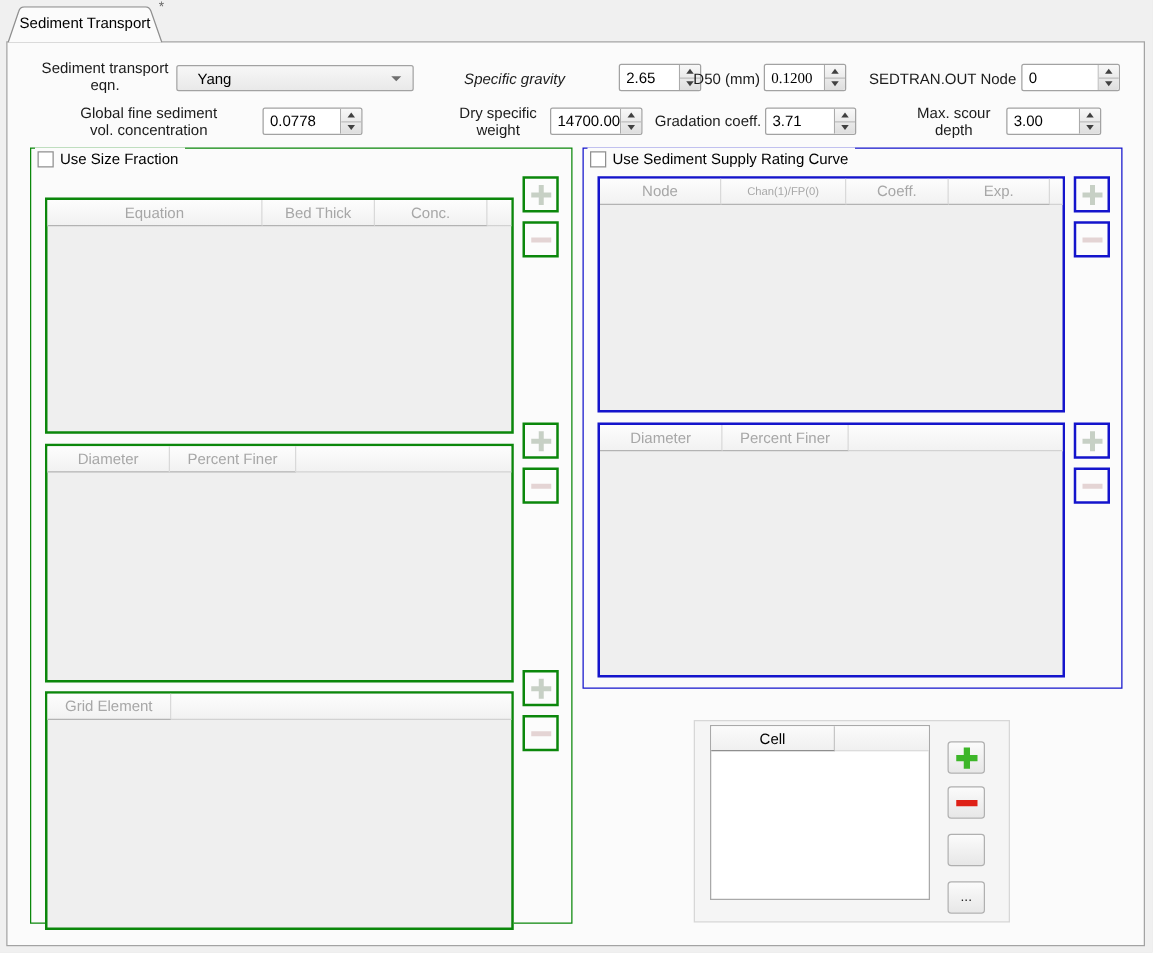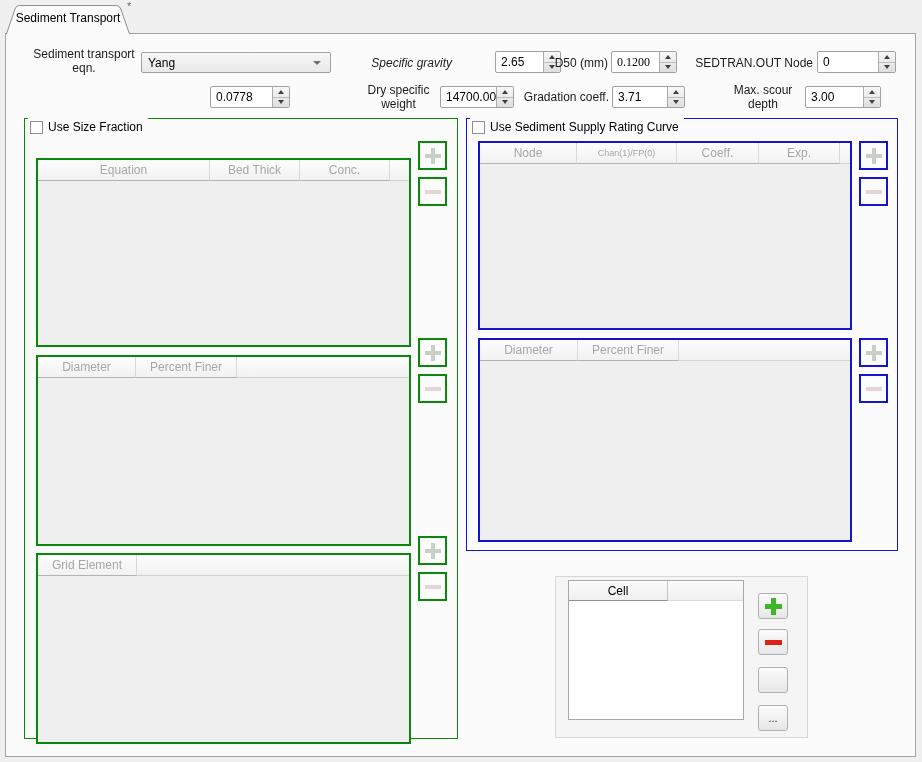--- a/index.html
+++ b/index.html
@@ -24,21 +24,21 @@
   .tab-star { position:absolute; left:127px; top:0px; z-index:4; color:#6a6a6a; font-size:11px; }
 
   .lbl { position:absolute; color:#1b1b1b; line-height:14px; }
   .lbl.r { text-align:right; }
   .lbl.c { text-align:center; }
 
   
   .combo {
     position:absolute; height:21px; border:1px solid #a2a2a2; border-radius:2px;
     background:linear-gradient(#f7f7f7,#e9e9e9);
-    display:flex; align-items:center; padding-left:6px; color:#000;
+    display:flex; align-items:center; padding-left:16px; color:#000;
   }
   .combo-arrow {
     position:absolute; right:9px; top:8px; width:0; height:0;
     border-left:4px solid transparent; border-right:4px solid transparent;
     border-top:4px solid #6e6e6e;
   }
   
   .spin {
     position:absolute; height:22px; border:1px solid #a2a2a2; border-radius:2px;
     background:#fff; display:flex;
@@ -177,20 +177,24 @@
     <span class="spin-btns">
       <span class="spin-up">
           <span class="tri-up"></span>
         </span>
       <span class="spin-down">
           <span class="tri-down"></span>
         </span>
     </span>
   </div>
 
+  <div class="lbl c" style="left:40px;top:83px;width:158px;">
+    <span>Global fine sediment</span><br>
+    <span>vol. concentration</span>
+  </div>
   <div class="spin" style="left:210px;top:86px;width:80px;">
     <span class="spin-val">0.0778</span>
     <span class="spin-btns">
       <span class="spin-up">
           <span class="tri-up"></span>
         </span>
       <span class="spin-down">
           <span class="tri-down"></span>
         </span>
     </span>

